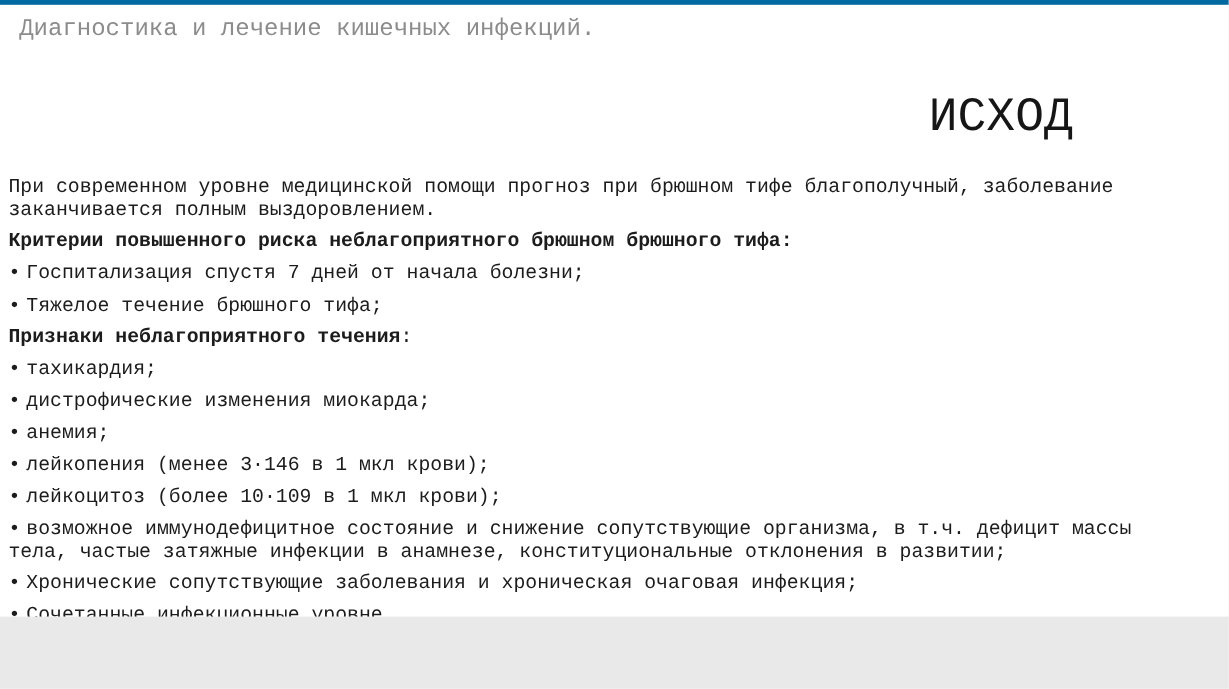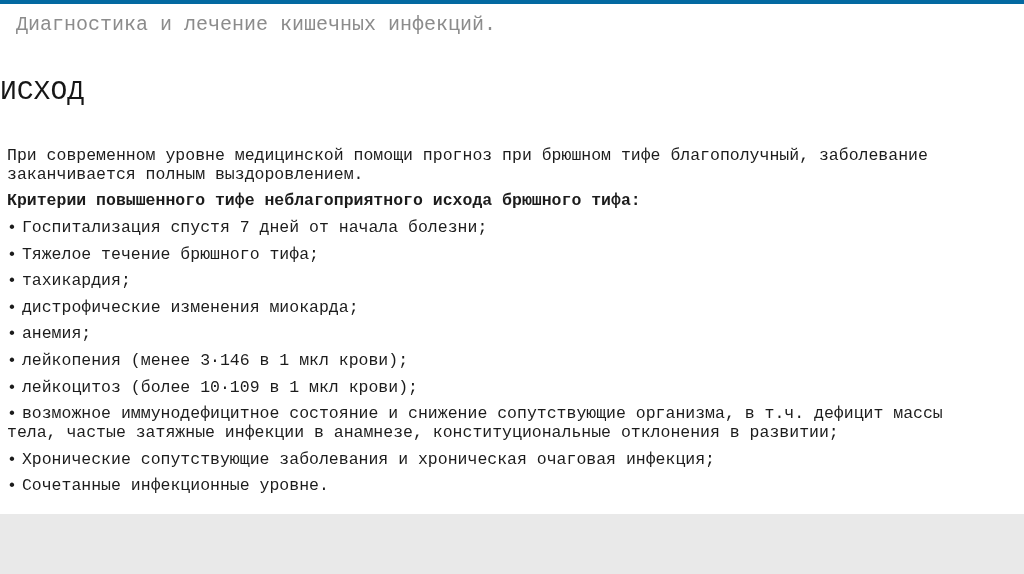--- a/index.html
+++ b/index.html
@@ -26,26 +26,26 @@
   .slide-header {
     position: absolute;
     left: 16px;
     top: 9px;
     font-size: 20px;
     color: var(--header-color);
     white-space: nowrap;
   }
   .slide-title {
     position: absolute;
-    left: 0;
+    left: 14px;
     top: 72px;
     width: 880px;
     margin: 0;
-    text-align: left;
-    font-size: 28px;
+    text-align: right;
+    font-size: 40px;
     font-weight: 400;
     color: var(--title-color);
   }
   .slide-body {
     position: absolute;
     left: 7px;
     top: 143px;
     width: 948px;
     font-size: 16.5px;
     line-height: 1.13;
@@ -67,23 +67,24 @@
 </head>
 <body>
 
 <div class="slide">
   <div class="slide-header">Диагностика и лечение кишечных инфекций.</div>
 
   <h1 class="slide-title">ИСХОД</h1>
 
   <div class="slide-body" id="slide-body">
       <p class="para"><span>При современном уровне медицинской помощи прогноз при брюшном тифе благополучный, заболевание заканчивается полным выздоровлением.</span></p>
-      <p class="para bold"><span>Критерии повышенного тифе неблагоприятного исхода брюшного тифа:</span></p>
+      <p class="para bold"><span>Критерии повышенного риска неблагоприятного брюшном брюшного тифа:</span></p>
       <p class="para"><span class="bullet-glyph">•</span><span>Госпитализация спустя 7 дней от начала болезни;</span></p>
       <p class="para"><span class="bullet-glyph">•</span><span>Тяжелое течение брюшного тифа;</span></p>
+      <p class="para bold"><span>Признаки неблагоприятного течения</span><span class="plain-suffix">:</span></p>
       <p class="para"><span class="bullet-glyph">•</span><span>тахикардия;</span></p>
       <p class="para"><span class="bullet-glyph">•</span><span>дистрофические изменения миокарда;</span></p>
       <p class="para"><span class="bullet-glyph">•</span><span>анемия;</span></p>
       <p class="para"><span class="bullet-glyph">•</span><span>лейкопения (менее 3·146 в 1 мкл крови);</span></p>
       <p class="para"><span class="bullet-glyph">•</span><span>лейкоцитоз (более 10·109 в 1 мкл крови);</span></p>
       <p class="para"><span class="bullet-glyph">•</span><span>возможное иммунодефицитное состояние и снижение сопутствующие организма, в т.ч. дефицит массы тела, частые затяжные инфекции в анамнезе, конституциональные отклонения в развитии;</span></p>
       <p class="para"><span class="bullet-glyph">•</span><span>Хронические сопутствующие заболевания и хроническая очаговая инфекция;</span></p>
       <p class="para"><span class="bullet-glyph">•</span><span>Сочетанные инфекционные уровне.</span></p>
     </div>
 </div>

